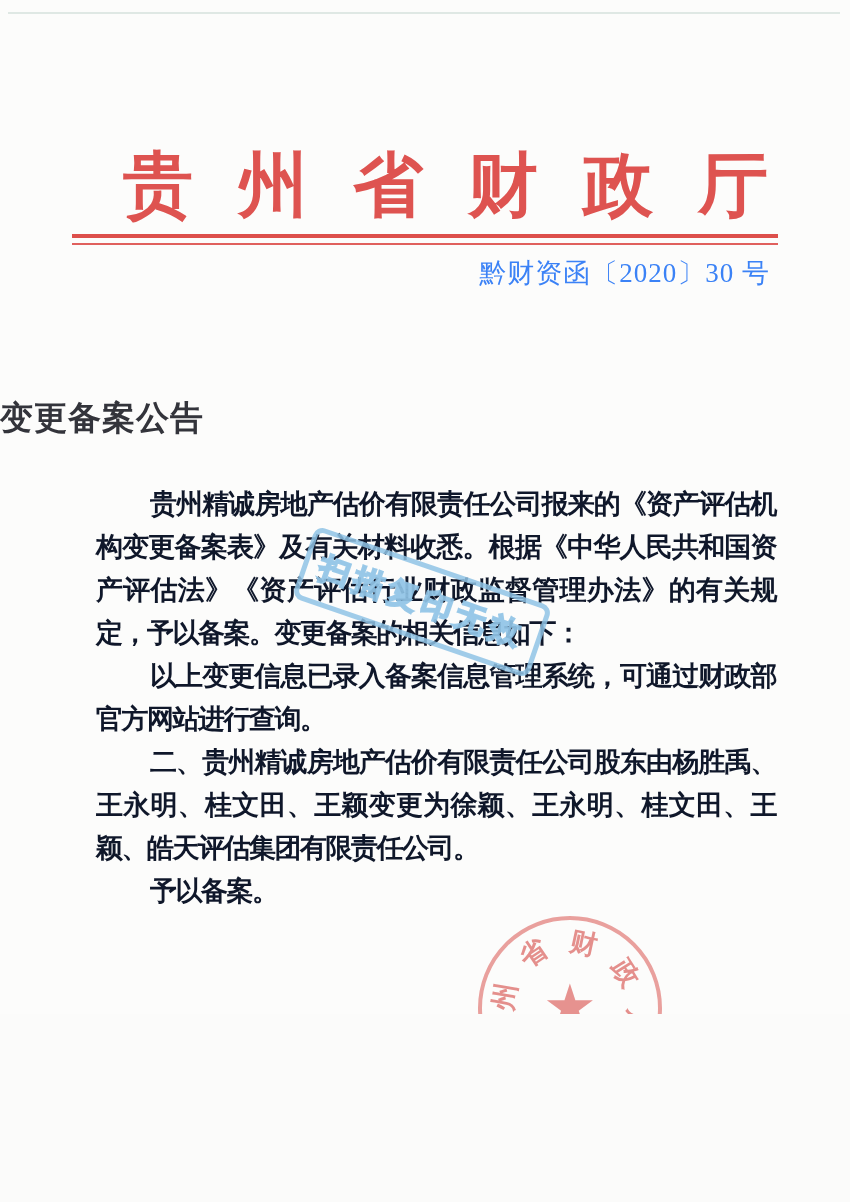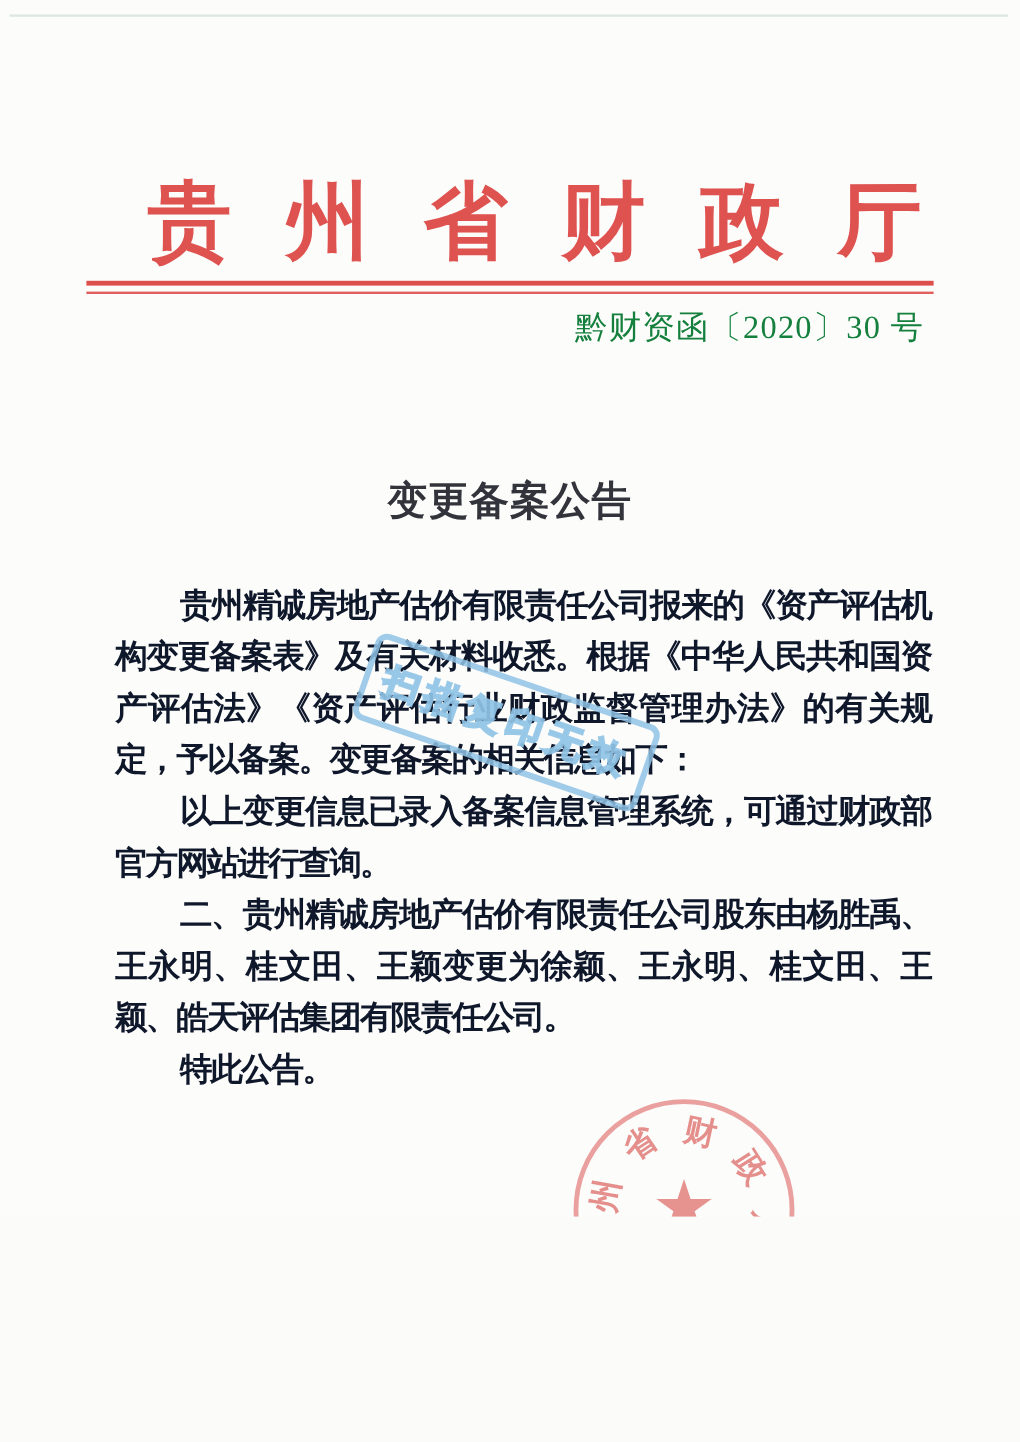--- a/index.html
+++ b/index.html
@@ -25,27 +25,27 @@
   }
   .rule { position: absolute; left: 72px; top: 234px; width: 706px; }
   .rule-thick { height: 4px; background: #dd4f4b; }
   .rule-gap   { height: 5px; }
   .rule-thin  { height: 2px; background: #dd4f4b; opacity: 0.9; }
   .docnum {
     position: absolute; top: 257px; left: 0; right: 80px;
     text-align: right;
     font-size: 27px; line-height: 32px;
     letter-spacing: 1px;
-    color: #15803d;
+    color: #3b82f6;
     margin-left: 10px;
   }
   .title {
     position: absolute; top: 398px; left: 0; width: 100%;
     margin: 0;
-    text-align: center;
+    text-align: left;
     font-size: 33px; line-height: 40px;
     font-weight: bold;
     letter-spacing: 1px;
     color: #33343b;
   }
   .body-text {
     position: absolute; top: 483px; left: 96px; width: 680px;
     font-size: 27px; line-height: 43px;
     letter-spacing: -1.5px;
     text-align: justify;
@@ -119,21 +119,21 @@
   </div>
 
   <div class="docnum">黔财资函〔2020〕30 号</div>
 
   <h1 class="title">变更备案公告</h1>
 
   <div class="body-text">
     <p>贵州精诚房地产估价有限责任公司报来的《资产评估机构变更备案表》及有关材料收悉。根据《中华人民共和国资产评估法》《资产评估行业财政监督管理办法》的有关规定，予以备案。变更备案的相关信息如下：</p>
     <p>以上变更信息已录入备案信息管理系统，可通过财政部官方网站进行查询。</p>
     <p>二、贵州精诚房地产估价有限责任公司股东由杨胜禹、王永明、桂文田、王颖变更为徐颖、王永明、桂文田、王颖、皓天评估集团有限责任公司。</p>
-    <p>特此公告。</p>
+    <p>予以备案。</p>
   </div>
 
   <div class="watermark">
     <span>扫描复印无效</span>
   </div>
 
   <div class="seal">
     <span class="sc" style="--a:-126deg">贵</span>
     <span class="sc" style="--a:-80deg">州</span>
     <span class="sc" style="--a:-34deg">省</span>

